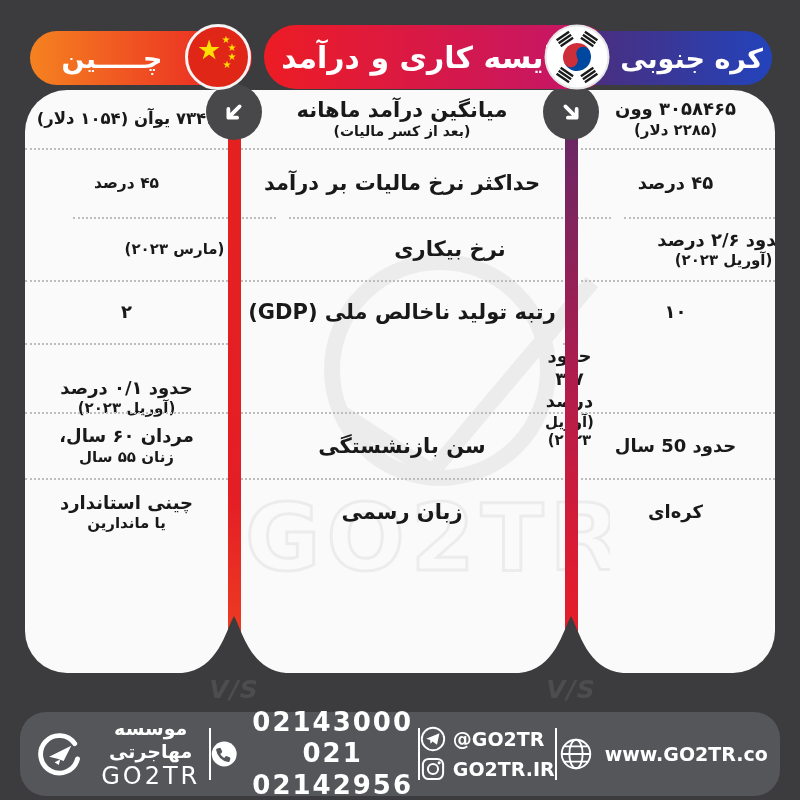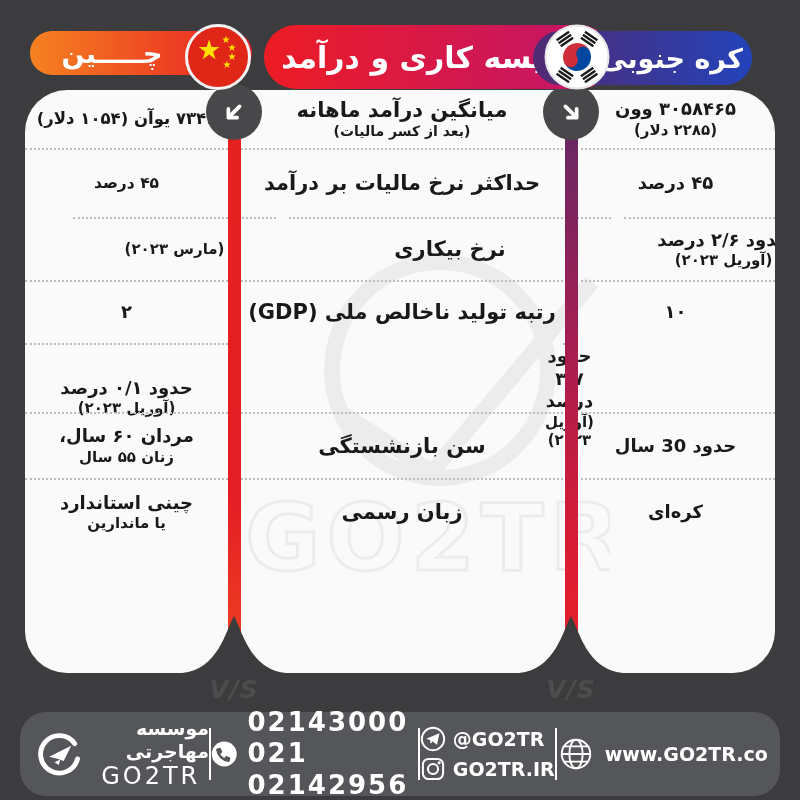--- a/index.html
+++ b/index.html
@@ -4,25 +4,25 @@
 <style>
   html,body{margin:0;padding:0;}
   body{
     width:800px;height:800px;position:relative;overflow:hidden;
     background:#3c3c3e;
     font-family:"DejaVu Sans", sans-serif;
   }
   
   .pill{position:absolute;display:flex;align-items:center;justify-content:center;
         color:#fff;font-weight:bold;z-index:10;}
-  .pill-china{left:30px;top:31px;width:222px;height:44px;border-radius:27px;
+  .pill-china{left:30px;top:31px;width:222px;height:54px;border-radius:27px;
         background:linear-gradient(90deg,#f58220,#e91c24);font-size:27px;padding-right:58px;box-sizing:border-box;}
   .pill-title{left:264px;top:25px;width:348px;height:64px;border-radius:32px;
         background:linear-gradient(90deg,#ed1c24,#c0156e);font-size:30px;}
-  .pill-korea{left:533px;top:31px;width:219px;height:54px;border-radius:27px;
+  .pill-korea{left:553px;top:31px;width:219px;height:54px;border-radius:27px;
         background:linear-gradient(90deg,#522a72,#2343bb);font-size:27px;padding-left:58px;box-sizing:border-box;}
   .flag{position:absolute;width:66px;height:66px;top:24px;z-index:12;}
   .flag-china{left:185px;}
   .flag-korea{left:544px;}
   
   .panel{position:absolute;left:25px;top:90px;width:750px;height:583px;
          background:#fafafa;border-radius:42px;overflow:hidden;}
   .rows{position:absolute;inset:0;z-index:1;display:flex;flex-direction:column;}
   .row{display:grid;grid-template-columns:203px 13px 322px 13px 199px;}
   .row:nth-child(1){height:58px;}
@@ -65,21 +65,21 @@
   
   .vs{position:absolute;top:675px;width:80px;text-align:center;z-index:4;
       color:#4d4d4f;font-weight:bold;font-style:italic;font-size:25px;letter-spacing:1px;}
   .vs-left{left:194px;}
   .vs-right{left:531px;}
   
   .footer{position:absolute;left:20px;top:712px;width:760px;height:84px;border-radius:26px;
           background:#55565a;color:#fff;display:flex;align-items:center;z-index:5;
           justify-content:space-between;padding:0 18px;box-sizing:border-box;}
   .fdiv{width:2px;height:52px;background:#fff;flex:0 0 auto;}
-  .fblock{display:flex;align-items:center;gap:10px;}
+  .fblock{display:flex;align-items:center;gap:10px;text-align:center;}
   .forg{display:flex;flex-direction:column;align-items:center;line-height:1.2;}
   .forg .fa{font-size:19px;font-weight:bold;}
   .forg .en{font-size:24px;letter-spacing:3px;}
   .fphones{display:flex;flex-direction:column;line-height:1.2;font-weight:bold;
            font-size:26px;letter-spacing:2px;}
   .fsocial{display:flex;flex-direction:column;gap:4px;font-weight:bold;font-size:19px;}
   .fsrow{display:flex;align-items:center;gap:7px;text-align:center;}
   .fweb{font-weight:bold;font-size:19px;}
 </style>
 </head>
@@ -220,21 +220,21 @@
       <div class="cell china" dir="rtl">
           <span class="l1">مردان ۶۰ سال،</span>
           <span class="l2">زنان ۵۵ سال</span>
         </div>
       <div class="dcol"></div>
       <div class="cell label" dir="rtl">
           <span class="l1">سن بازنشستگی</span>
         </div>
       <div class="dcol"></div>
       <div class="cell korea" dir="rtl">
-          <span class="l1">حدود 30 سال</span>
+          <span class="l1">حدود 50 سال</span>
         </div>
     </div>
 
     <div class="row">
       <div class="cell china" dir="rtl">
           <span class="l1">چینی استاندارد</span>
           <span class="l2">یا ماندارین</span>
         </div>
       <div class="dcol"></div>
       <div class="cell label" dir="rtl">

